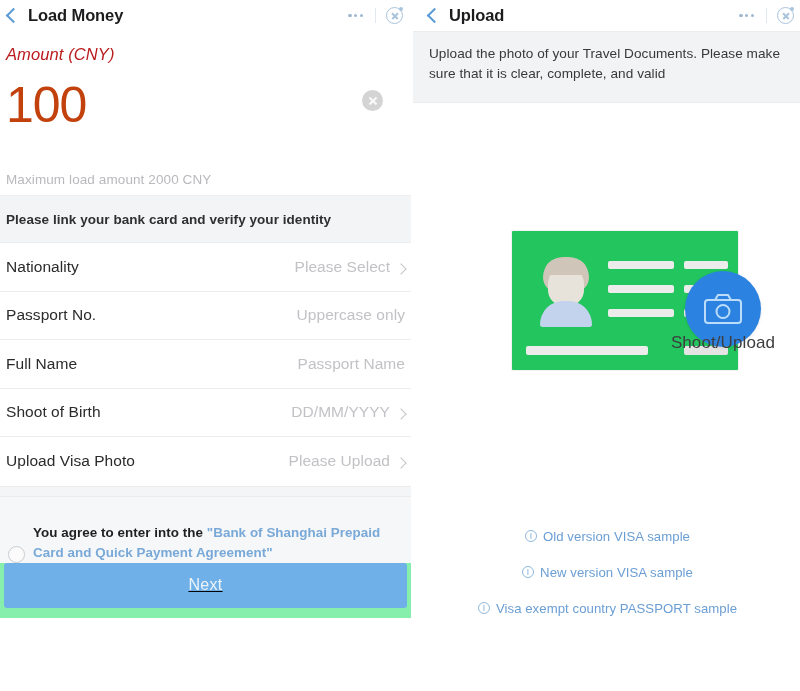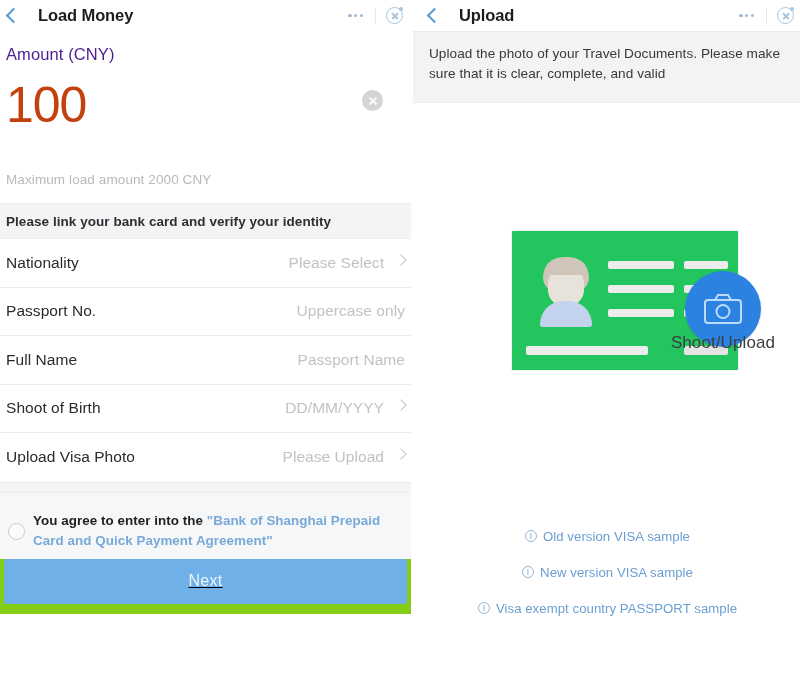--- a/index.html
+++ b/index.html
@@ -30,21 +30,21 @@
   .navbar {
     position: relative;
     height: 31px;
     background: #ffffff;
     display: flex;
     align-items: center;
     padding: 0 8px 0 6px;
   }
   .nav-back {
     display: flex; align-items: center;
-    gap: 21px;
+    gap: 11px;
   }
   .chev-back {
     width: 11px; height: 18px;
     position: relative; flex: 0 0 11px;
   }
   .chev-back::before {
     content: "";
     position: absolute; left: 2px; top: 3px;
     width: 9px; height: 9px;
     border-left: 2.2px solid #5b9bd5;
@@ -92,22 +92,23 @@
   .target-icon .nub {
     position: absolute; right: -1px; top: -1px;
     width: 4px; height: 4px; border-radius: 50%;
     background: #a9c4dc;
   }
 
   
   .amount-block { padding: 14px 6px 0 6px; position: relative; }
   .amount-label {
     font-size: 16.5px;
-    color: #4c1d95;
+    color: #b91c1c;
     letter-spacing: 0.1px;
+    font-style: italic;
   }
   .amount-row {
     display: flex; align-items: center;
     margin-top: 12px;
     position: relative;
     height: 58px;
   }
   .amount-value {
     font-size: 50px;
     line-height: 1;
@@ -132,22 +133,22 @@
   .clear-btn::after  { transform: translate(-50%,-50%) rotate(-45deg); }
   .amount-hint {
     font-size: 13.5px;
     color: #b9b9bd;
     margin-top: 38px;
     letter-spacing: 0.1px;
   }
 
   
   .notice-band {
-    margin-top: 16px;
-    height: 36px;
+    margin-top: 8px;
+    height: 48px;
     background: #f3f4f6;
     display: flex; align-items: center;
     padding: 0 6px;
     border-top: 1px solid #eceef0;
     border-bottom: 1px solid #eceef0;
   }
   .notice-text {
     font-size: 13.5px;
     color: #2f2f31;
     font-weight: 600;
@@ -164,21 +165,21 @@
     position: relative;
   }
   .form-row:last-child { border-bottom: none; }
   .row-label {
     font-size: 15.5px;
     color: #2b2b2d;
     letter-spacing: 0.05px;
   }
   .row-right {
     margin-left: auto;
-    display: flex; align-items: flex-start; gap: 13px;
+    display: flex; align-items: flex-end; gap: 7px;
   }
   .row-value {
     font-size: 15.5px;
     color: #c2c2c6;
     letter-spacing: 0.05px;
   }
   .chev-right {
     width: 8px; height: 13px; position: relative; flex: 0 0 8px;
   }
   .chev-right::before {
@@ -189,21 +190,21 @@
     border-top: 1.6px solid #c6c6ca;
     transform: rotate(45deg);
   }
   .group-sep { height: 11px; background: #f4f5f6; border-top:1px solid #ececec; border-bottom:1px solid #ececec;}
 
   
   .agree-block {
     background: #f6f7f8;
     padding: 10px 10px 0 8px;
     display: flex;
-    align-items: center;
+    align-items: flex-end;
     gap: 8px;
     height: 66px;
   }
   .checkbox {
     width: 17px; height: 17px;
     border-radius: 50%;
     border: 1.4px solid #c9ccd0;
     background: #fbfbfb;
     flex: 0 0 17px;
     margin-top: 2px;
@@ -211,21 +212,21 @@
   .agree-text {
     font-size: 13.4px;
     line-height: 20px;
     color: #1f1f21;
     font-weight: 600;
     letter-spacing: 0.05px;
   }
   .agree-link { color: #79a9d8; font-weight: 600; }
 
   .next-wrap {
-    background: #84cc16;
+    background: #86efac;
     padding: 0 4px;
     height: 55px;
     text-decoration: underline;
   }
   .next-btn {
     width: 100%;
     height: 45px;
     background: #6fb0e8;
     border-radius: 3px;
     display: flex; align-items: center; justify-content: center;

